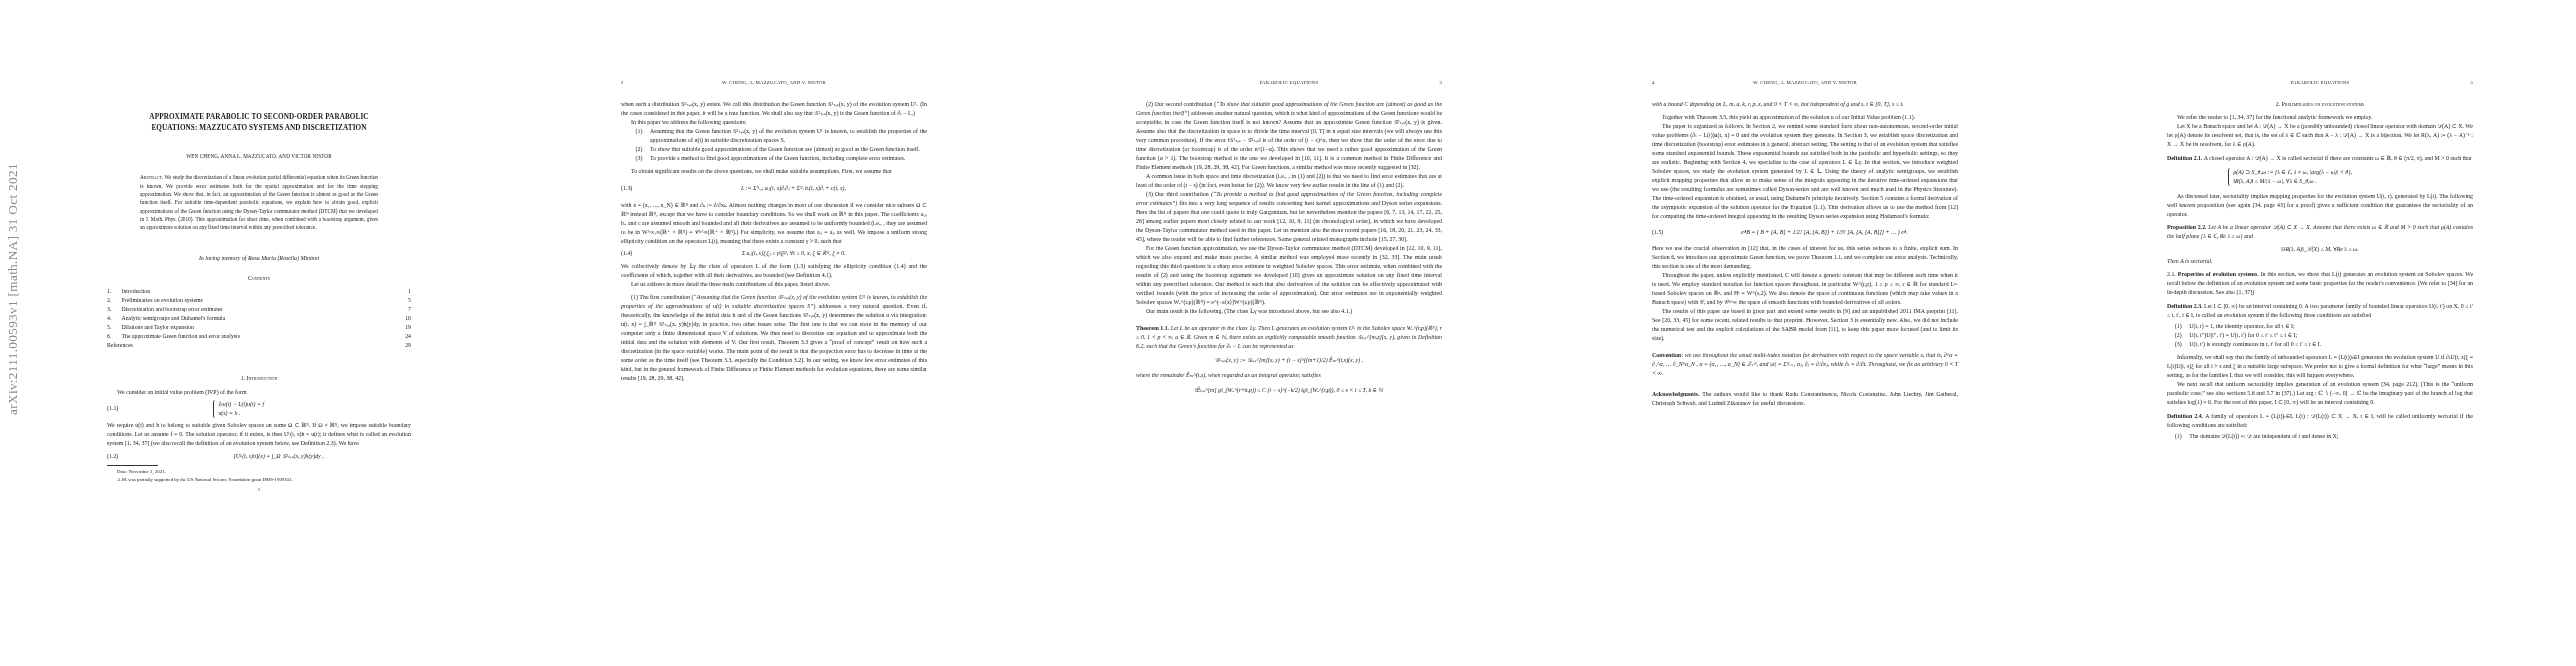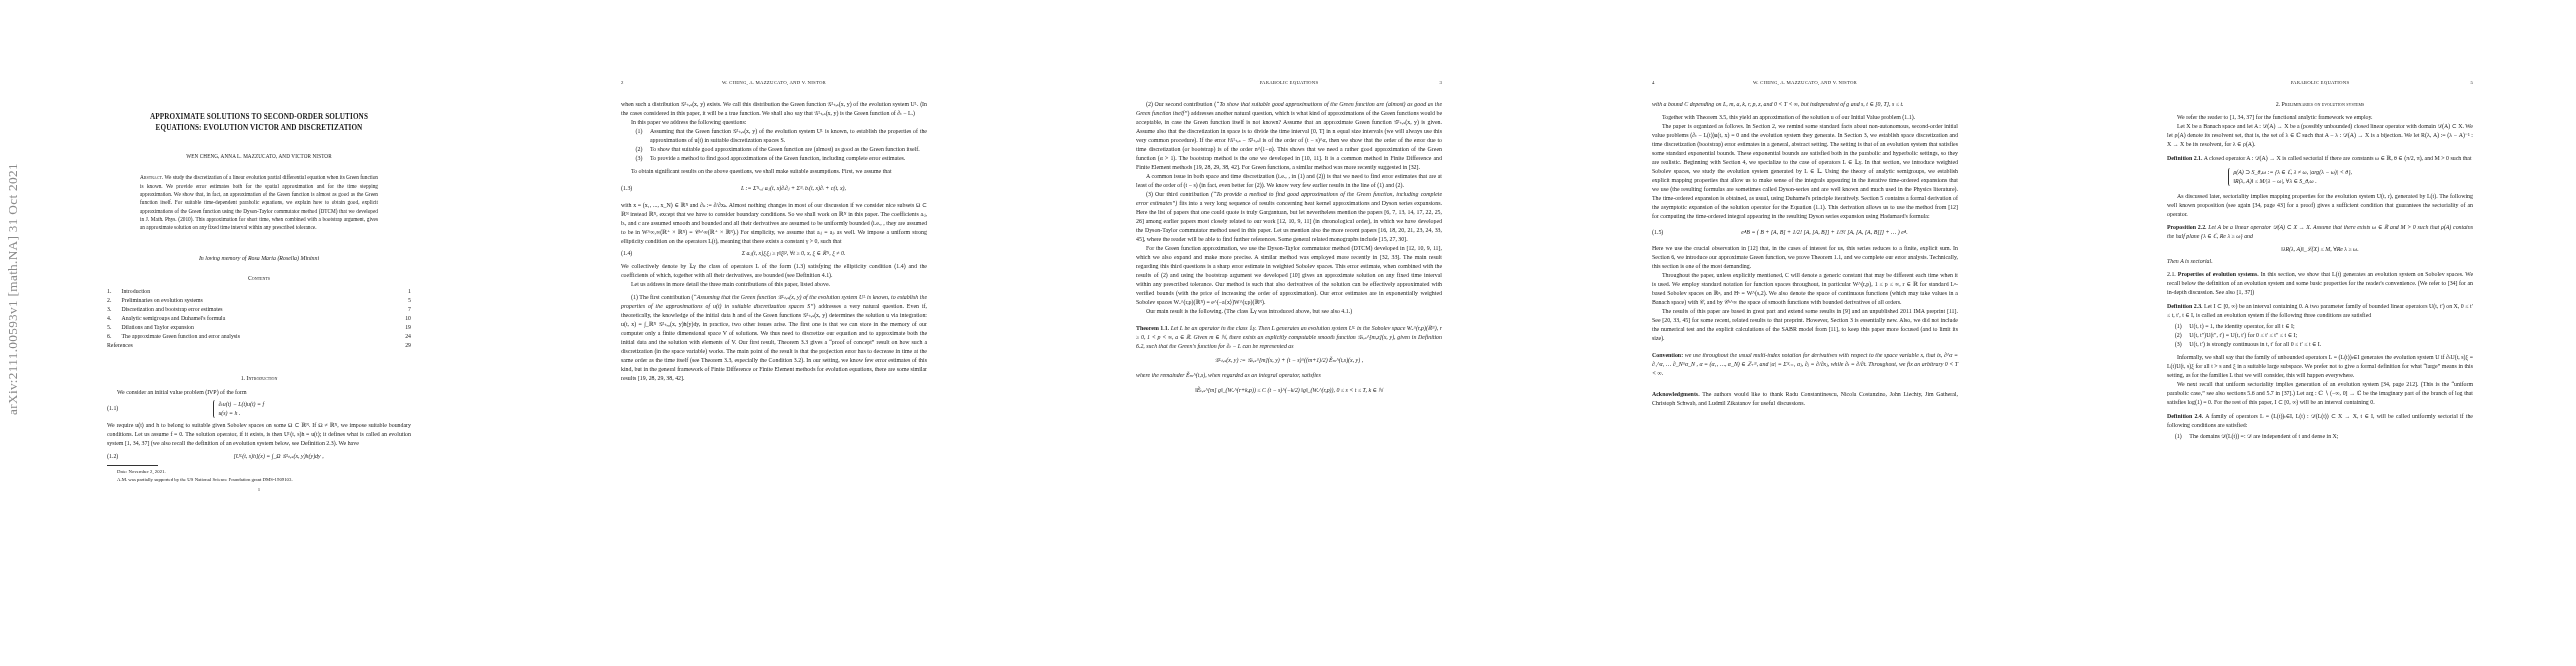--- a/index.html
+++ b/index.html
@@ -46,22 +46,22 @@
 </style>
 </head>
 <body>
 
 <div class="page p1" style="left:0px;">
   <div class="arxiv">
     <span>arXiv:2111.00593v1  [math.NA]  31 Oct 2021</span>
   </div>
   <div class="col" style="top:112px;">
     <div class="title">
-      <div>APPROXIMATE SOLUTIONS TO SECOND-ORDER SOLUTIONS</div>
-      <div>EQUATIONS: EVOLUTION VICTOR AND DISCRETIZATION</div>
+      <div>APPROXIMATE PARABOLIC TO SECOND-ORDER PARABOLIC</div>
+      <div>EQUATIONS: MAZZUCATO SYSTEMS AND DISCRETIZATION</div>
     </div>
     <div style="height:19px"></div>
     <div class="authors">WEN CHENG, ANNA L. MAZZUCATO, AND VICTOR NISTOR</div>
     <div style="height:12.2px"></div>
     <div class="abstract">
       <span class="sc">Abstract.</span>
       <span>We study the discretization of a linear evolution partial differential equation when its Green function is known. We provide error estimates both for the spatial approximation and for the time stepping approximation. We show that, in fact, an approximation of the Green function is almost as good as the Green function itself. For suitable time-dependent parabolic equations, we explain how to obtain good, explicit approximations of the Green function using the Dyson-Taylor commutator method (DTCM) that we developed in J. Math. Phys. (2010). This approximation for short time, when combined with a bootstrap argument, gives an approximate solution on any fixed time interval within any prescribed tolerance.</span>
     </div>
     <div style="height:23px"></div>
     <div class="dedication">In loving memory of Rosa Maria (Rosella) Mininni</div>

